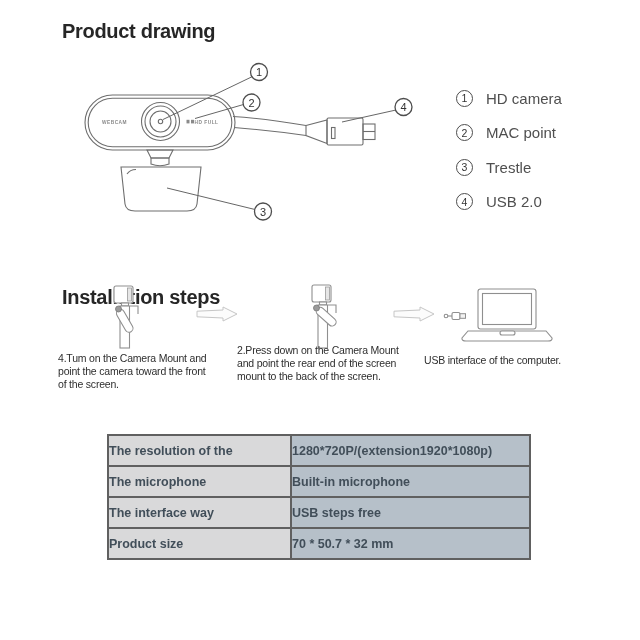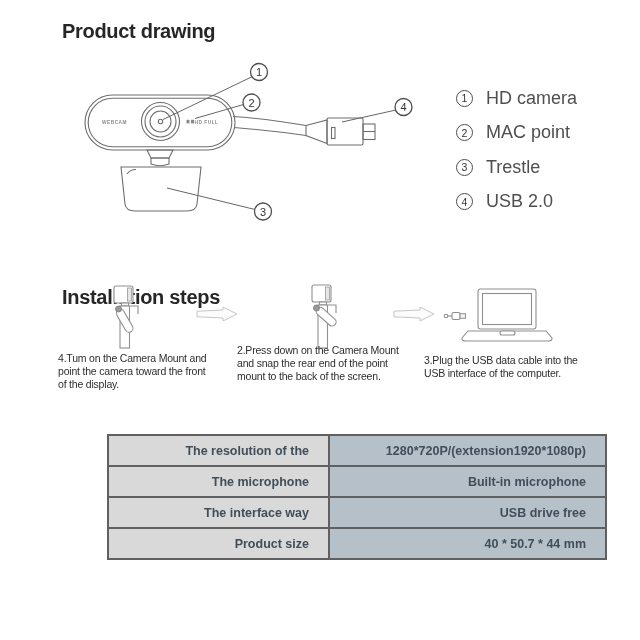--- a/index.html
+++ b/index.html
@@ -14,30 +14,30 @@
   .h1{left:62px;top:20px;}
   .h2{left:62px;top:238px;margin-top:48px;}
   .diagram{position:absolute;left:70px;top:55px;width:365px;height:170px;}
   .stepicon{position:absolute;}
   .arrow{position:absolute;width:42px;height:16px;}
   .legend{position:absolute;left:456px;top:81px;}
   .legend-item{display:flex;align-items:center;height:34.5px;}
   .lnum{width:17px;height:17px;border:1.4px solid #4d4d4d;border-radius:50%;
         display:flex;align-items:center;justify-content:center;font-size:10.5px;
         color:#333;box-sizing:border-box;}
-  .llab{margin-left:13px;font-size:18px;color:#4f4f4f;}
+  .llab{margin-left:13px;font-size:15px;color:#4f4f4f;}
   .caption{position:absolute;font-size:10.5px;line-height:13px;color:#2e2e2e;letter-spacing:-0.2px;}
   .caption div{white-space:nowrap;}
   .cap1{left:58px;top:352px;}
   .cap2{left:237px;top:344px;}
   .cap3{left:424px;top:354px;}
   .spec{position:absolute;left:107px;top:434px;border-collapse:collapse;
         font-weight:700;font-size:12.5px;color:var(--table_text);}
-  .spec td{border:2px solid var(--table_border);text-align:right;vertical-align:middle;
-           height:29px;padding:0 19px;}
+  .spec td{border:2px solid var(--table_border);text-align:left;vertical-align:middle;
+           height:29px;padding:0 0;}
   .spec td.k{background:var(--table_label_bg);width:181px;}
   .spec td.v{background:var(--table_value_bg);width:237px;}
   svg{display:block;}
   .ln{stroke:var(--diagram_stroke);fill:none;stroke-width:1.1;}
   .ld{stroke:#666;fill:none;stroke-width:1;}
   .callout-circle{stroke:#4d4d4d;fill:#fff;stroke-width:1.3;}
   .callout-num{font-size:11px;fill:#333;text-anchor:middle;}
   .tiny{font-size:4.8px;fill:#8a8a8a;letter-spacing:0.5px;text-anchor:middle;font-weight:700;}
   .gs{stroke:#8f8f8f;fill:#fff;stroke-width:1.1;}
   .arrow path{stroke:#c6c6c6;fill:#fcfcfc;stroke-width:1;}
@@ -171,47 +171,46 @@
       <circle class="gs" cx="8" cy="31" r="1.8"></circle>
       <path class="gs" d="M10,31 L14,31"></path>
       <rect class="gs" x="14" y="27.5" width="8" height="7" rx="1.5"></rect>
       <rect x="22" y="28.7" width="5.5" height="4.6" fill="#f2f2f2" stroke="#8f8f8f" stroke-width="1"></rect>
     </g>
   </svg>
 
   <div class="caption cap1">
     <div>4.Tum on the Camera Mount and</div>
     <div>point the camera toward the front</div>
-    <div>of the display.</div>
+    <div>of the screen.</div>
   </div>
   <div class="caption cap2">
     <div>2.Press down on the Camera Mount</div>
-    <div>and snap the rear end of the point</div>
+    <div>and point the rear end of the screen</div>
     <div>mount to the back of the screen.</div>
   </div>
   <div class="caption cap3">
-    <div>3.Plug the USB data cable into the</div>
     <div>USB interface of the computer.</div>
     <div></div>
   </div>
 
   <table class="spec">
     <tbody>
       <tr>
         <td class="k">The resolution of the</td>
         <td class="v">1280*720P/(extension1920*1080p)</td>
       </tr>
       <tr>
         <td class="k">The microphone</td>
         <td class="v">Built-in microphone</td>
       </tr>
       <tr>
         <td class="k">The interface way</td>
-        <td class="v">USB drive free</td>
+        <td class="v">USB steps free</td>
       </tr>
       <tr>
         <td class="k">Product size</td>
-        <td class="v">40 * 50.7 * 44 mm</td>
+        <td class="v">70 * 50.7 * 32 mm</td>
       </tr>
     </tbody>
   </table>
 
 </div>
 
 </body></html>

